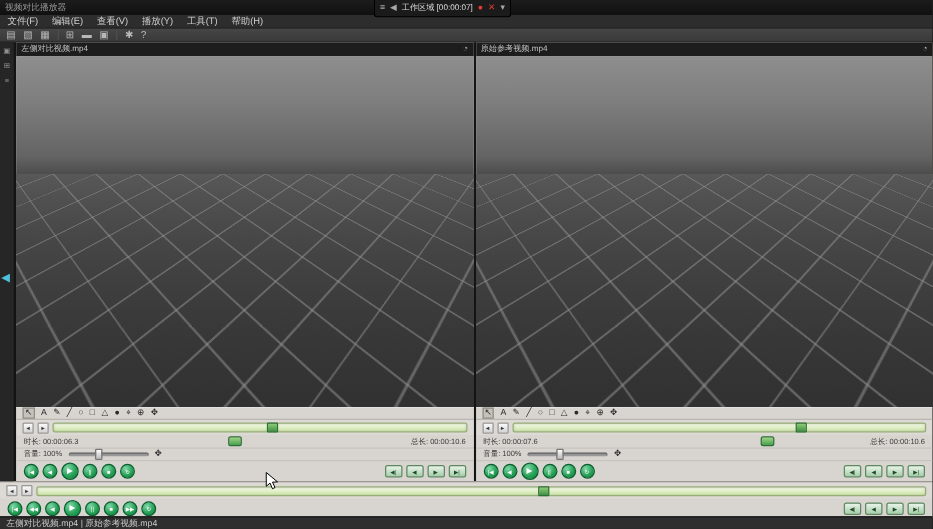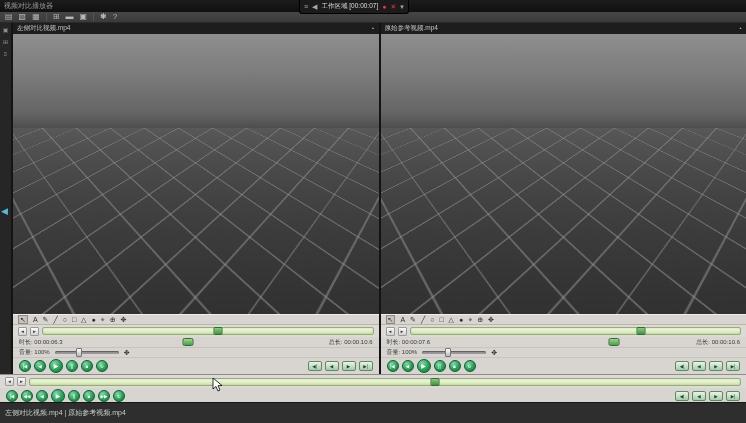--- a/index.html
+++ b/index.html
@@ -109,20 +109,28 @@
 
   <div class="center-toolbar">
     <span class="ct-icon">≡</span>
     <span class="ct-icon">◀</span>
     <span class="ct-label">工作区域 [00:00:07]</span>
     <span class="ct-red">●</span>
     <span class="ct-red">✕</span>
     <span class="ct-icon">▾</span>
   </div>
 
+  <div class="menubar">
+    <span class="menu-item">文件(F)</span>
+    <span class="menu-item">编辑(E)</span>
+    <span class="menu-item">查看(V)</span>
+    <span class="menu-item">播放(Y)</span>
+    <span class="menu-item">工具(T)</span>
+    <span class="menu-item">帮助(H)</span>
+  </div>
 
   <div class="toolbar">
     <span class="tb-icon">▤</span>
     <span class="tb-icon">▧</span>
     <span class="tb-icon">▦</span>
     <span class="tb-sep"></span>
     <span class="tb-icon">⊞</span>
     <span class="tb-icon">▬</span>
     <span class="tb-icon">▣</span>
     <span class="tb-sep"></span>

